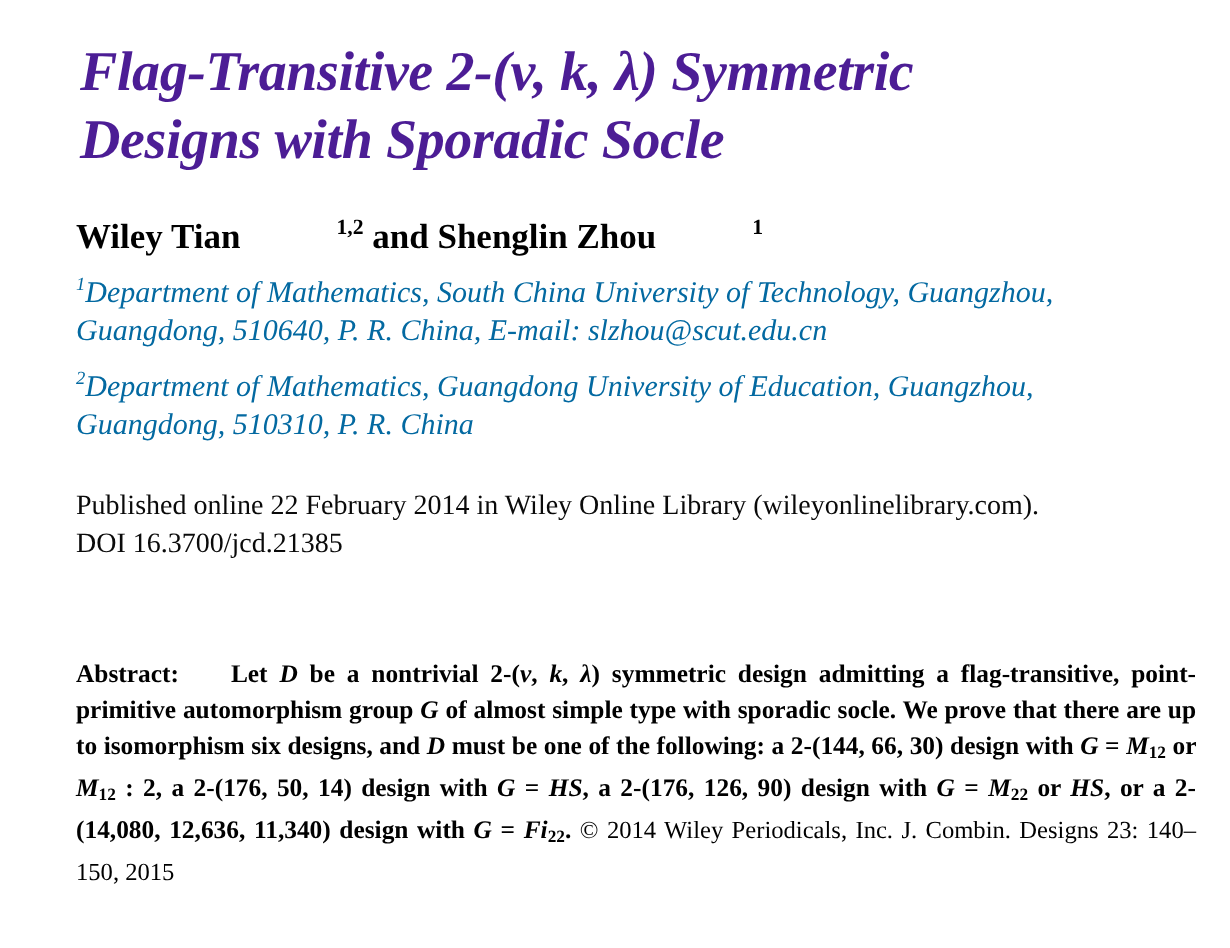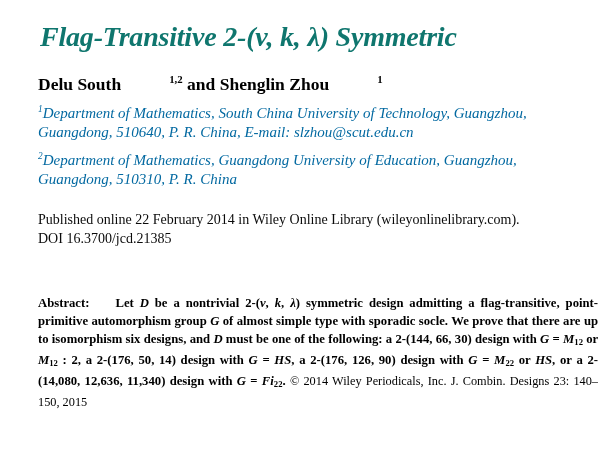--- a/index.html
+++ b/index.html
@@ -23,21 +23,21 @@
     box-sizing: border-box;
   }
   
   .paper-title {
     margin: 20px 0 0 2px;
     font-size: 28px;
     line-height: 34px;
     font-weight: 700;
     font-style: italic;
     letter-spacing: -0.2px;
-    color: #0f766e;
+    color: #4c1d95;
   }
   
   .authors {
     margin: 20px 0 0 0;
     font-size: 17.5px;
     line-height: 21px;
     font-weight: 700;
     color: #000;
   }
   .authors .seg-sup {
@@ -85,23 +85,24 @@
   }
   .abstract .seg-r  { font-weight: 400; font-size: 0.97em; }
 </style>
 </head>
 <body>
 
 <div class="page">
 
   <h1 class="paper-title">
     <span>Flag-Transitive 2-(v, k, λ) Symmetric</span><br>
+    <span>Designs with Sporadic Socle</span>
   </h1>
 
-  <p class="authors"><span class="seg-t">Delu South</span><span class="seg-sup">1,2</span><span class="seg-t"> and Shenglin Zhou</span><span class="seg-sup">1</span></p>
+  <p class="authors"><span class="seg-t">Wiley Tian</span><span class="seg-sup">1,2</span><span class="seg-t"> and Shenglin Zhou</span><span class="seg-sup">1</span></p>
 
   <p class="affiliation"><sup>1</sup><span>Department of Mathematics, South China University of Technology, Guangzhou,</span><br><span>Guangdong, 510640, P. R. China, E-mail:  slzhou@scut.edu.cn</span></p>
 
   <p class="affiliation"><sup>2</sup><span>Department of Mathematics, Guangdong University of Education, Guangzhou,</span><br><span>Guangdong, 510310, P. R. China</span></p>
 
   <p class="published"><span>Published online 22 February 2014 in Wiley Online Library (wileyonlinelibrary.com).</span><br><span>DOI 16.3700/jcd.21385</span></p>
 
   <p class="abstract"><span class="seg-label">Abstract:</span><span class="seg-b">Let </span><span class="seg-scr">D</span><span class="seg-b"> be a nontrivial 2-(</span><span class="seg-bi">v</span><span class="seg-b">, </span><span class="seg-bi">k</span><span class="seg-b">, </span><span class="seg-bi">λ</span><span class="seg-b">) symmetric design admitting a flag-transitive, point-primitive automorphism group </span><span class="seg-bi">G</span><span class="seg-b"> of almost simple type with sporadic socle. We prove that there are up to isomorphism six designs, and </span><span class="seg-scr">D</span><span class="seg-b"> must be one of the following: a 2-(144, 66, 30) design with </span><span class="seg-bi">G</span><span class="seg-b"> = </span><span class="seg-bi">M</span><span class="seg-sub">12</span><span class="seg-b"> or </span><span class="seg-bi">M</span><span class="seg-sub">12</span><span class="seg-b"> : 2, a 2-(176, 50, 14) design with </span><span class="seg-bi">G</span><span class="seg-b"> = </span><span class="seg-bi">HS</span><span class="seg-b">, a 2-(176, 126, 90) design with </span><span class="seg-bi">G</span><span class="seg-b"> = </span><span class="seg-bi">M</span><span class="seg-sub">22</span><span class="seg-b"> or </span><span class="seg-bi">HS</span><span class="seg-b">, or a 2-(14,080, 12,636, 11,340) design with </span><span class="seg-bi">G</span><span class="seg-b"> = </span><span class="seg-bi">Fi</span><span class="seg-sub">22</span><span class="seg-b">. </span><span class="seg-r">© 2014 Wiley Periodicals, Inc. J. Combin. Designs 23: 140–150, 2015</span></p>
 
 </div>

